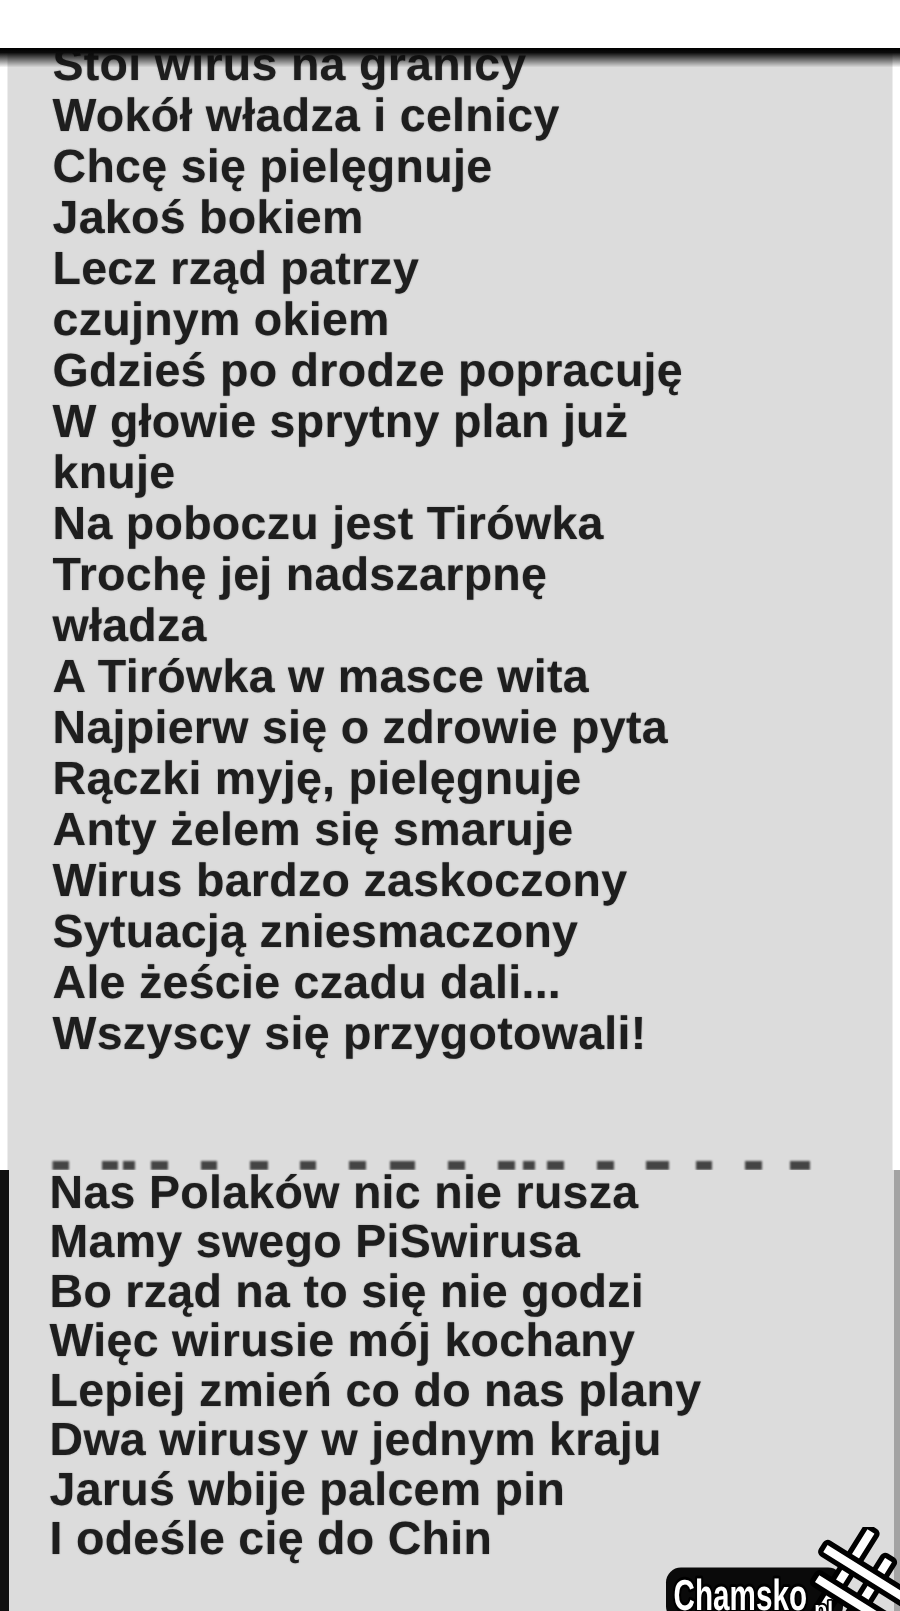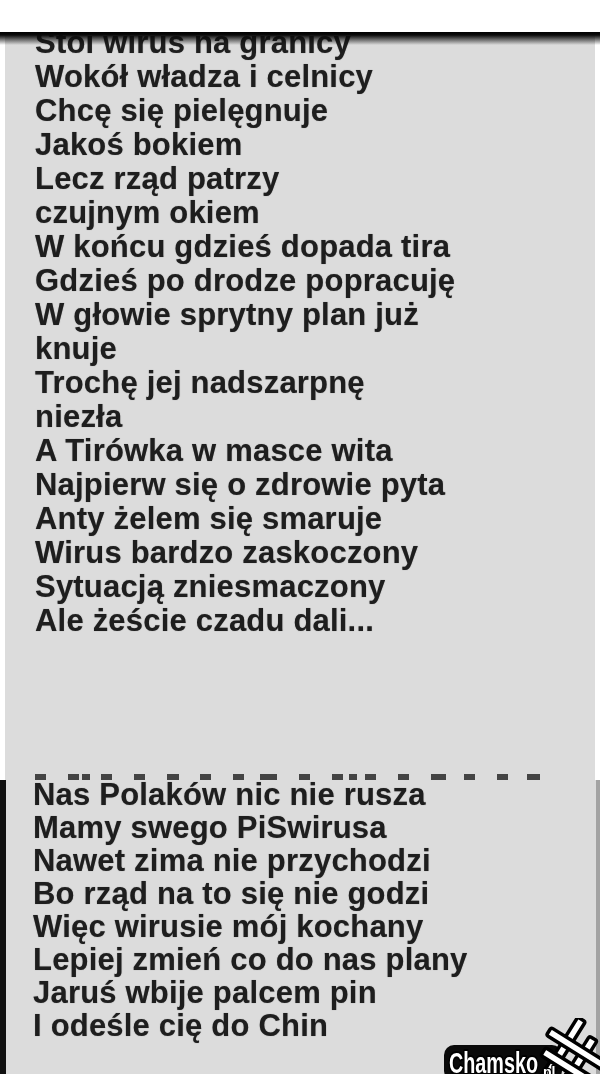--- a/index.html
+++ b/index.html
@@ -48,45 +48,47 @@
 <div class="screen">
 
   <div class="section section-top">
     <div class="poem poem-1">
       <div class="line">Stoi wirus na granicy</div>
       <div class="line">Wokół władza i celnicy</div>
       <div class="line">Chcę się pielęgnuje</div>
       <div class="line">Jakoś bokiem</div>
       <div class="line">Lecz rząd patrzy</div>
       <div class="line">czujnym okiem</div>
-      <div class="line">W końcu gdzieś dopada tira</div>
       <div class="line">Gdzieś po drodze popracuję</div>
       <div class="line">W głowie sprytny plan już</div>
       <div class="line">knuje</div>
+      <div class="line">Na poboczu jest Tirówka</div>
       <div class="line">Trochę jej nadszarpnę</div>
-      <div class="line">niezła</div>
+      <div class="line">władza</div>
       <div class="line">A Tirówka w masce wita</div>
       <div class="line">Najpierw się o zdrowie pyta</div>
+      <div class="line">Rączki myję, pielęgnuje</div>
       <div class="line">Anty żelem się smaruje</div>
       <div class="line">Wirus bardzo zaskoczony</div>
       <div class="line">Sytuacją zniesmaczony</div>
       <div class="line">Ale żeście czadu dali...</div>
+      <div class="line">Wszyscy się przygotowali!</div>
     </div>
   </div>
 
   <div class="seam-fragment"></div>
 
   <div class="section section-bottom">
     <div class="poem poem-2">
       <div class="line">Nas Polaków nic nie rusza</div>
       <div class="line">Mamy swego PiSwirusa</div>
-      <div class="line">Nawet zima nie przychodzi</div>
       <div class="line">Bo rząd na to się nie godzi</div>
       <div class="line">Więc wirusie mój kochany</div>
       <div class="line">Lepiej zmień co do nas plany</div>
+      <div class="line">Dwa wirusy w jednym kraju</div>
       <div class="line">Jaruś wbije palcem pin</div>
       <div class="line">I odeśle cię do Chin</div>
     </div>
   </div>
 
   <div class="top-fade"></div>
 
   <div class="watermark">
     <svg width="162" height="72" viewBox="0 0 162 72" xmlns="http://www.w3.org/2000/svg">
 

